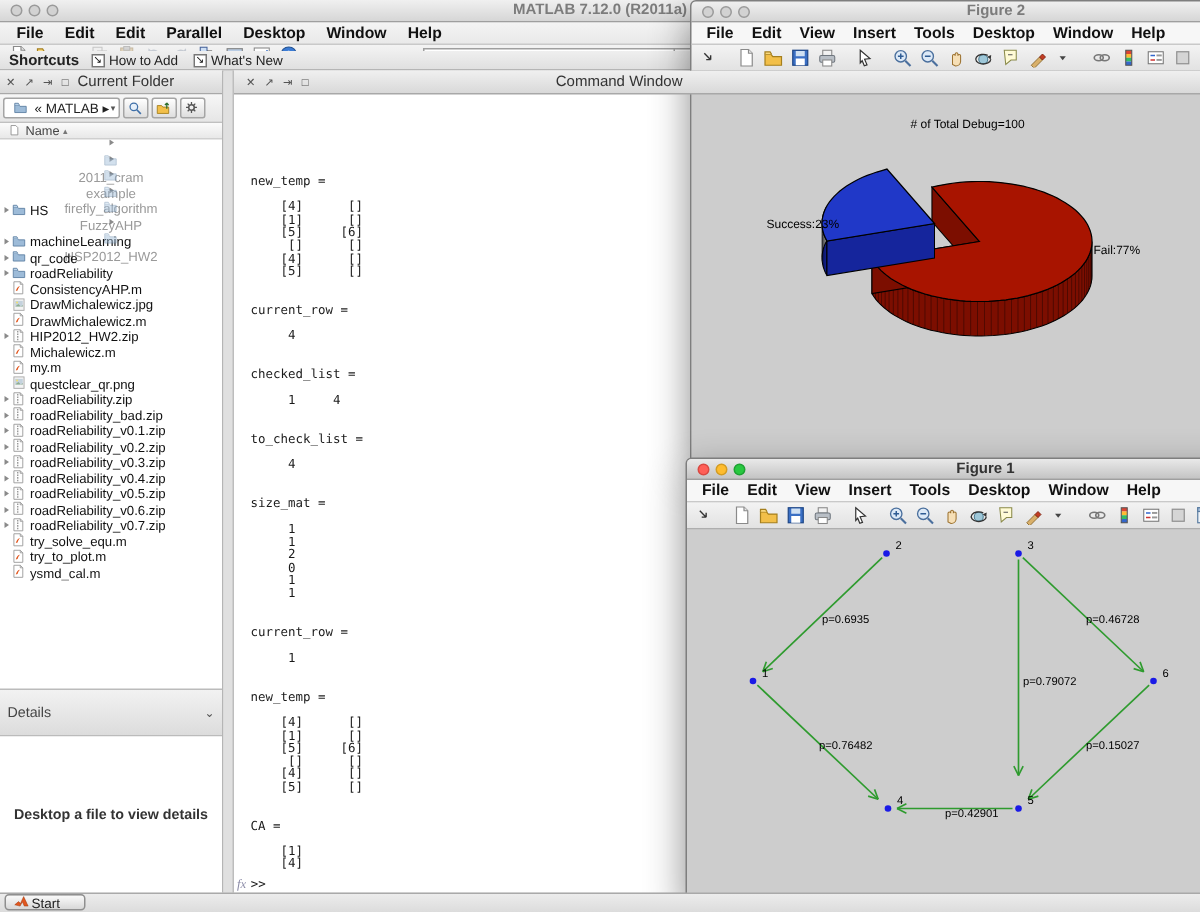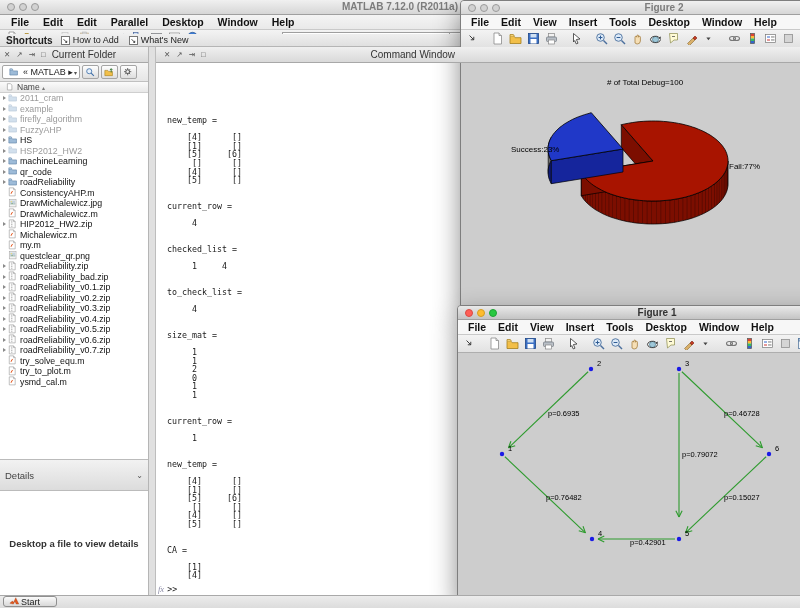--- a/index.html
+++ b/index.html
@@ -62,21 +62,21 @@
   .mini-btn { width:17px; height:14px; border:1px solid #a5a5a5; border-radius:2px; margin-left:2px;
     background:linear-gradient(#fefefe,#dedede); display:inline-flex; align-items:center; justify-content:center; }
   #lp-colhdr { position:absolute; left:0; top:35px; width:100%; height:11px;
     background:linear-gradient(#fbfbfb,#e8e8e8); border-bottom:1px solid #cfcfcf;
     display:flex; align-items:center; font-size:8.5px; color:#444; padding-left:4px; }
   #filelist { position:absolute; left:0; top:46px; width:100%; height:294px; overflow:hidden; }
   .frow { height:10.5px; display:flex; align-items:center; font-size:8.8px; color:#111; white-space:nowrap; }
   .frow .tri { width:8px; flex:0 0 8px; display:flex; justify-content:center; }
   .frow .tri b { width:0; height:0; border-left:3.5px solid #8a8a8a; border-top:2.8px solid transparent; border-bottom:2.8px solid transparent; }
   .frow .ficon { flex:0 0 12px; height:10px; display:flex; align-items:center; }
-  .frow.dim { color:#9a9a9a; }
+  .frow.dim { color:#9a9a9a;flex-direction:column; }
   .frow.dim svg { opacity:.45; }
   #detailshdr { position:absolute; left:0; bottom:104px; width:100%; height:32px;
     background:linear-gradient(#f2f2f2,#dcdcdc); border-top:1px solid #bbb; border-bottom:1px solid #bbb;
     display:flex; align-items:center; font-size:9.5px; color:#444; padding:0 5px; }
   #detailshdr .chev { margin-left:auto; font-size:8px; color:#555; }
   #detailsbody { position:absolute; left:0; bottom:0; width:100%; height:104px; background:#fff;
     display:flex; align-items:center; justify-content:center; }
   #detailsbody div { font-size:9.5px; color:#333; font-weight:bold; }
 
   #splitter { position:absolute; left:149px; top:47px; width:7px; bottom:13px; background:#e0e0e0; border-right:1px solid #bdbdbd; }

